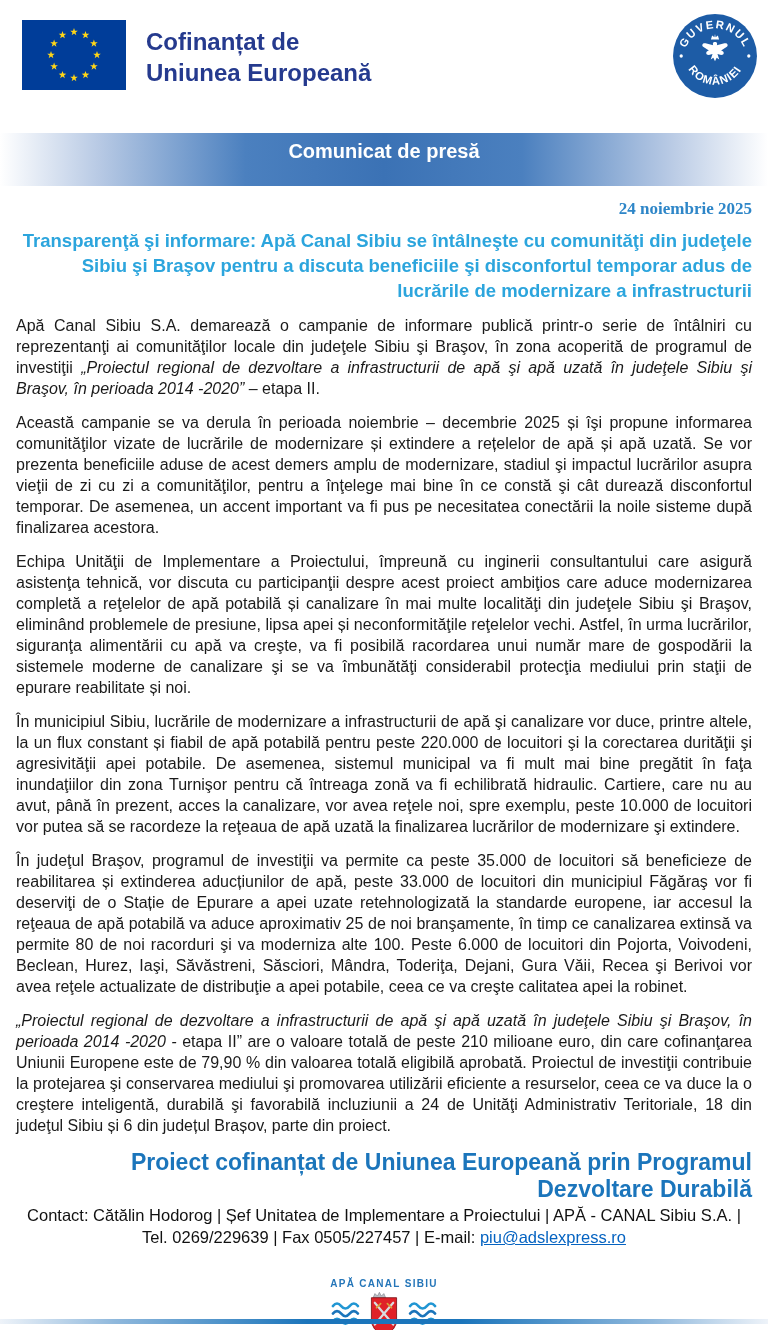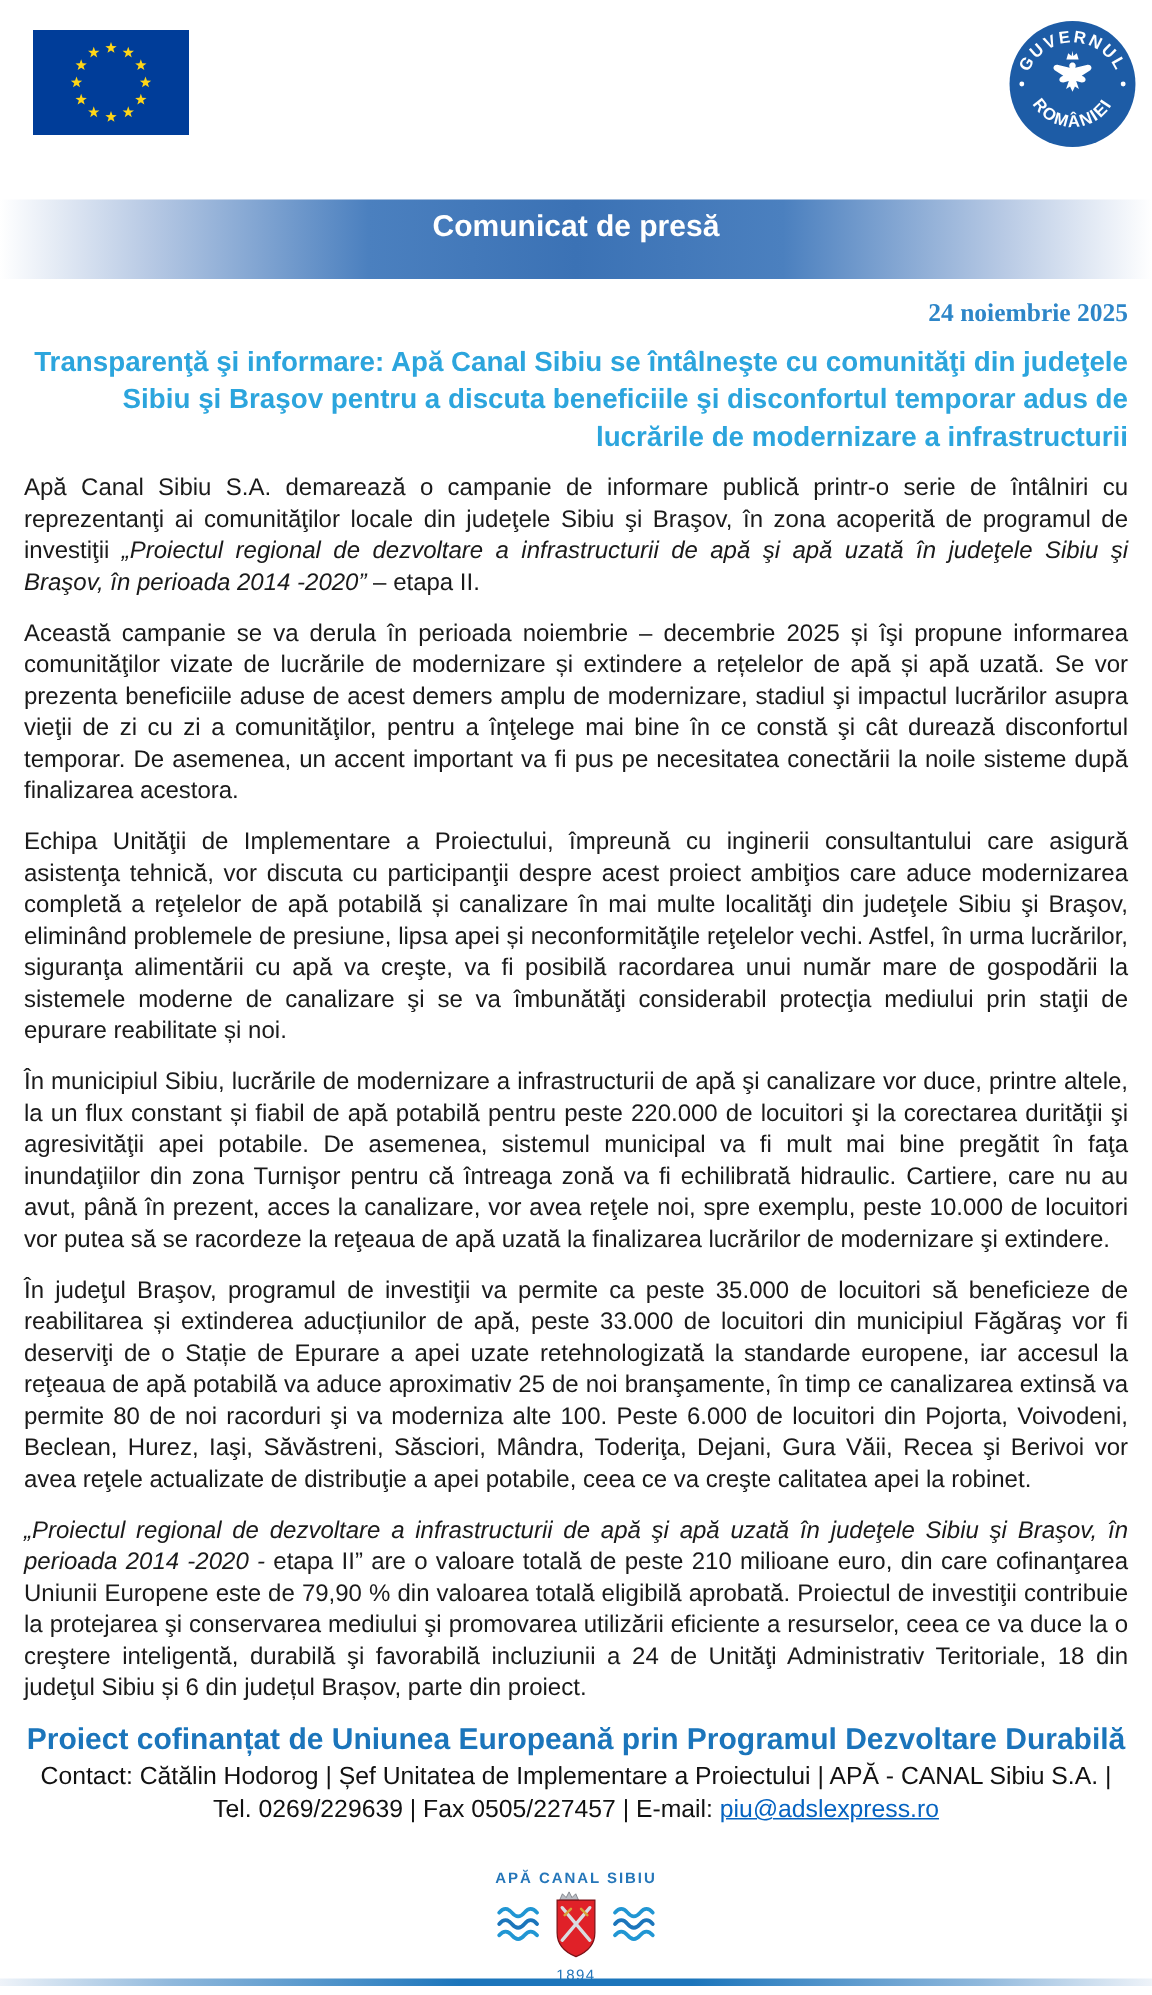--- a/index.html
+++ b/index.html
@@ -28,21 +28,21 @@
   
   .content{padding:0 16px;}
   .date{margin:13px 0 9px 0;text-align:right;font-weight:bold;font-size:17px;color:#2e86c8;font-family:Liberation Serif, serif;}
   .title{
     margin:4px 0 12px 0;text-align:right;
     font-size:18.5px;font-weight:bold;color:#2ca5dd;line-height:25px;
   }
   .para{margin:0 0 13px 0;font-size:16px;line-height:21px;text-align:justify;}
   .italic{font-style:italic;}
   
-  .program-line{margin:3px 0 1px 0;text-align:center;font-size:20px;font-weight:bold;color:#1b75bb;}
+  .program-line{margin:3px 0 1px 0;text-align:right;font-size:23px;font-weight:bold;color:#1b75bb;}
   .contact-line{margin:0 10px;text-align:center;font-size:16.5px;line-height:22px;color:#111;}
   .contact-label{font-weight:normal;}
   .email-link{color:#0563c1;text-decoration:underline;}
   
   .company-logo{margin-top:30px;text-align:center;}
   .company-name{font-size:10px;font-weight:bold;letter-spacing:1.3px;color:#2576b9;}
   .company-crest{display:block;margin:2px auto 0 auto;width:150px;height:52px;}
   .company-year{font-size:10px;font-weight:normal;letter-spacing:1px;color:#2576b9;}
   
   .bottom-bar{
@@ -69,20 +69,24 @@
       <use href="#eu-star" transform="translate(71.9,46.5)"></use>
       <use href="#eu-star" transform="translate(63.5,54.9)"></use>
       <use href="#eu-star" transform="translate(52,58)"></use>
       <use href="#eu-star" transform="translate(40.5,54.9)"></use>
       <use href="#eu-star" transform="translate(32.1,46.5)"></use>
       <use href="#eu-star" transform="translate(29,35)"></use>
       <use href="#eu-star" transform="translate(32.1,23.5)"></use>
       <use href="#eu-star" transform="translate(40.5,15.1)"></use>
     </svg>
 
+    <div class="eu-label">
+      <div>Cofinanțat de</div>
+      <div>Uniunea Europeană</div>
+    </div>
 
     <svg class="gov-seal" viewBox="0 0 84 84" xmlns="http://www.w3.org/2000/svg">
       <defs>
         <path id="seal-arc-top" d="M 11,46 A 31,31 0 0 1 73,46" fill="none"></path>
         <path id="seal-arc-bottom" d="M 12,40 A 30,30 0 0 0 72,40" fill="none"></path>
       </defs>
       <circle cx="42" cy="42" r="41" fill="#1d5ca6"></circle>
       <circle cx="9" cy="42" r="1.6" fill="#ffffff"></circle>
       <circle cx="75" cy="42" r="1.6" fill="#ffffff"></circle>
       <text font-family="Liberation Sans, sans-serif" font-size="11" font-weight="bold" fill="#ffffff" letter-spacing="1.5">

